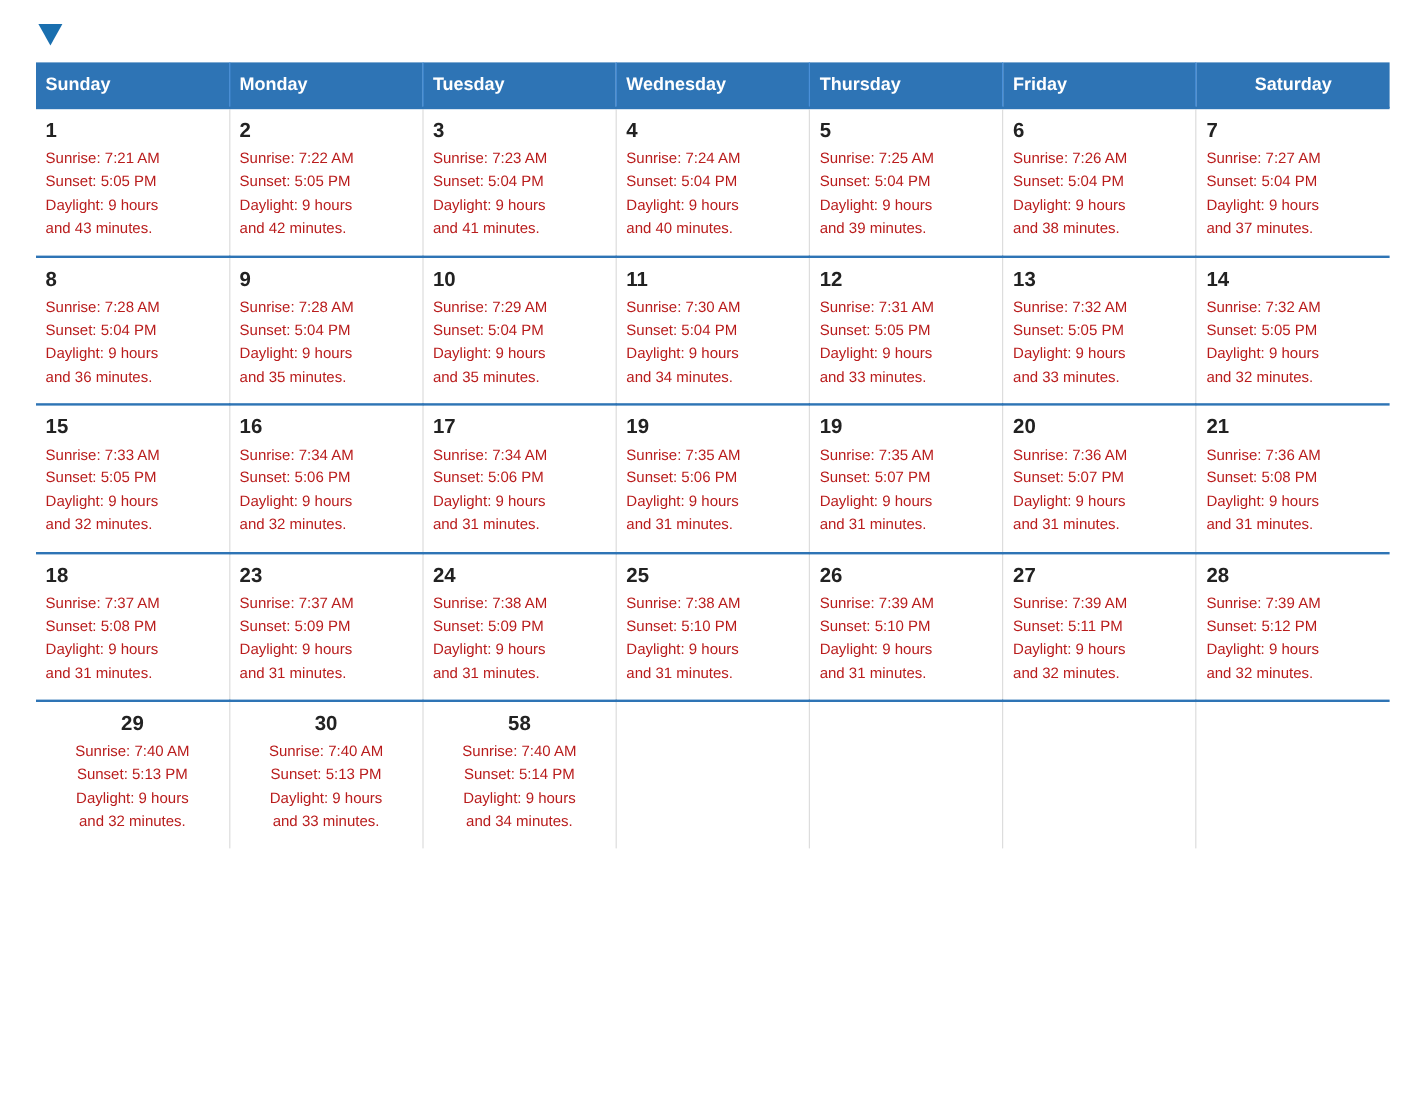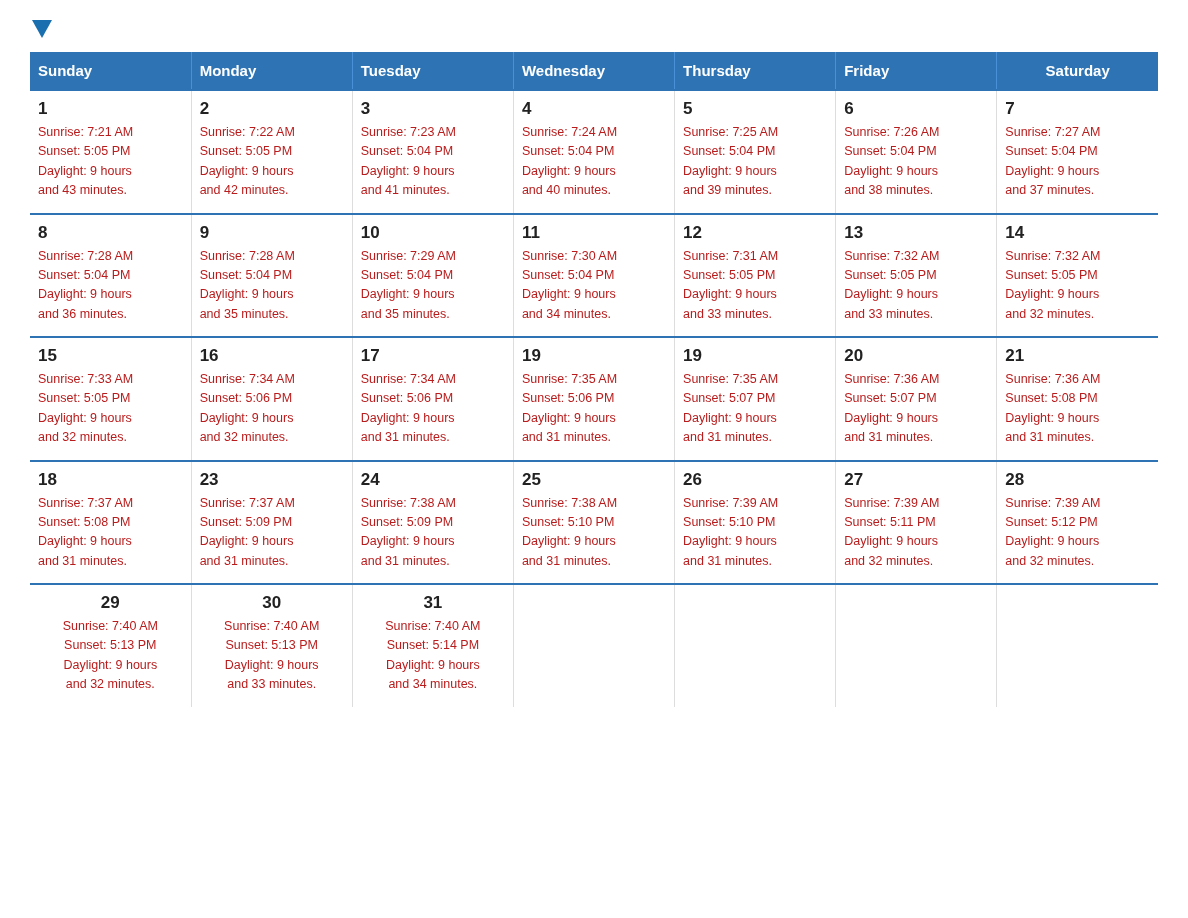--- a/index.html
+++ b/index.html
@@ -256,21 +256,21 @@
       <tr>
         <td>
           <span class="day-number">29</span>
           <div class="day-info">Sunrise: 7:40 AM<br>Sunset: 5:13 PM<br>Daylight: 9 hours<br>and 32 minutes.</div>
         </td>
         <td>
           <span class="day-number">30</span>
           <div class="day-info">Sunrise: 7:40 AM<br>Sunset: 5:13 PM<br>Daylight: 9 hours<br>and 33 minutes.</div>
         </td>
         <td>
-          <span class="day-number">31</span>
+          <span class="day-number">58</span>
           <div class="day-info">Sunrise: 7:40 AM<br>Sunset: 5:14 PM<br>Daylight: 9 hours<br>and 34 minutes.</div>
         </td>
         <td class="empty"></td>
         <td class="empty"></td>
         <td class="empty"></td>
         <td class="empty"></td>
       </tr>
     </tbody>
 </table>
 

